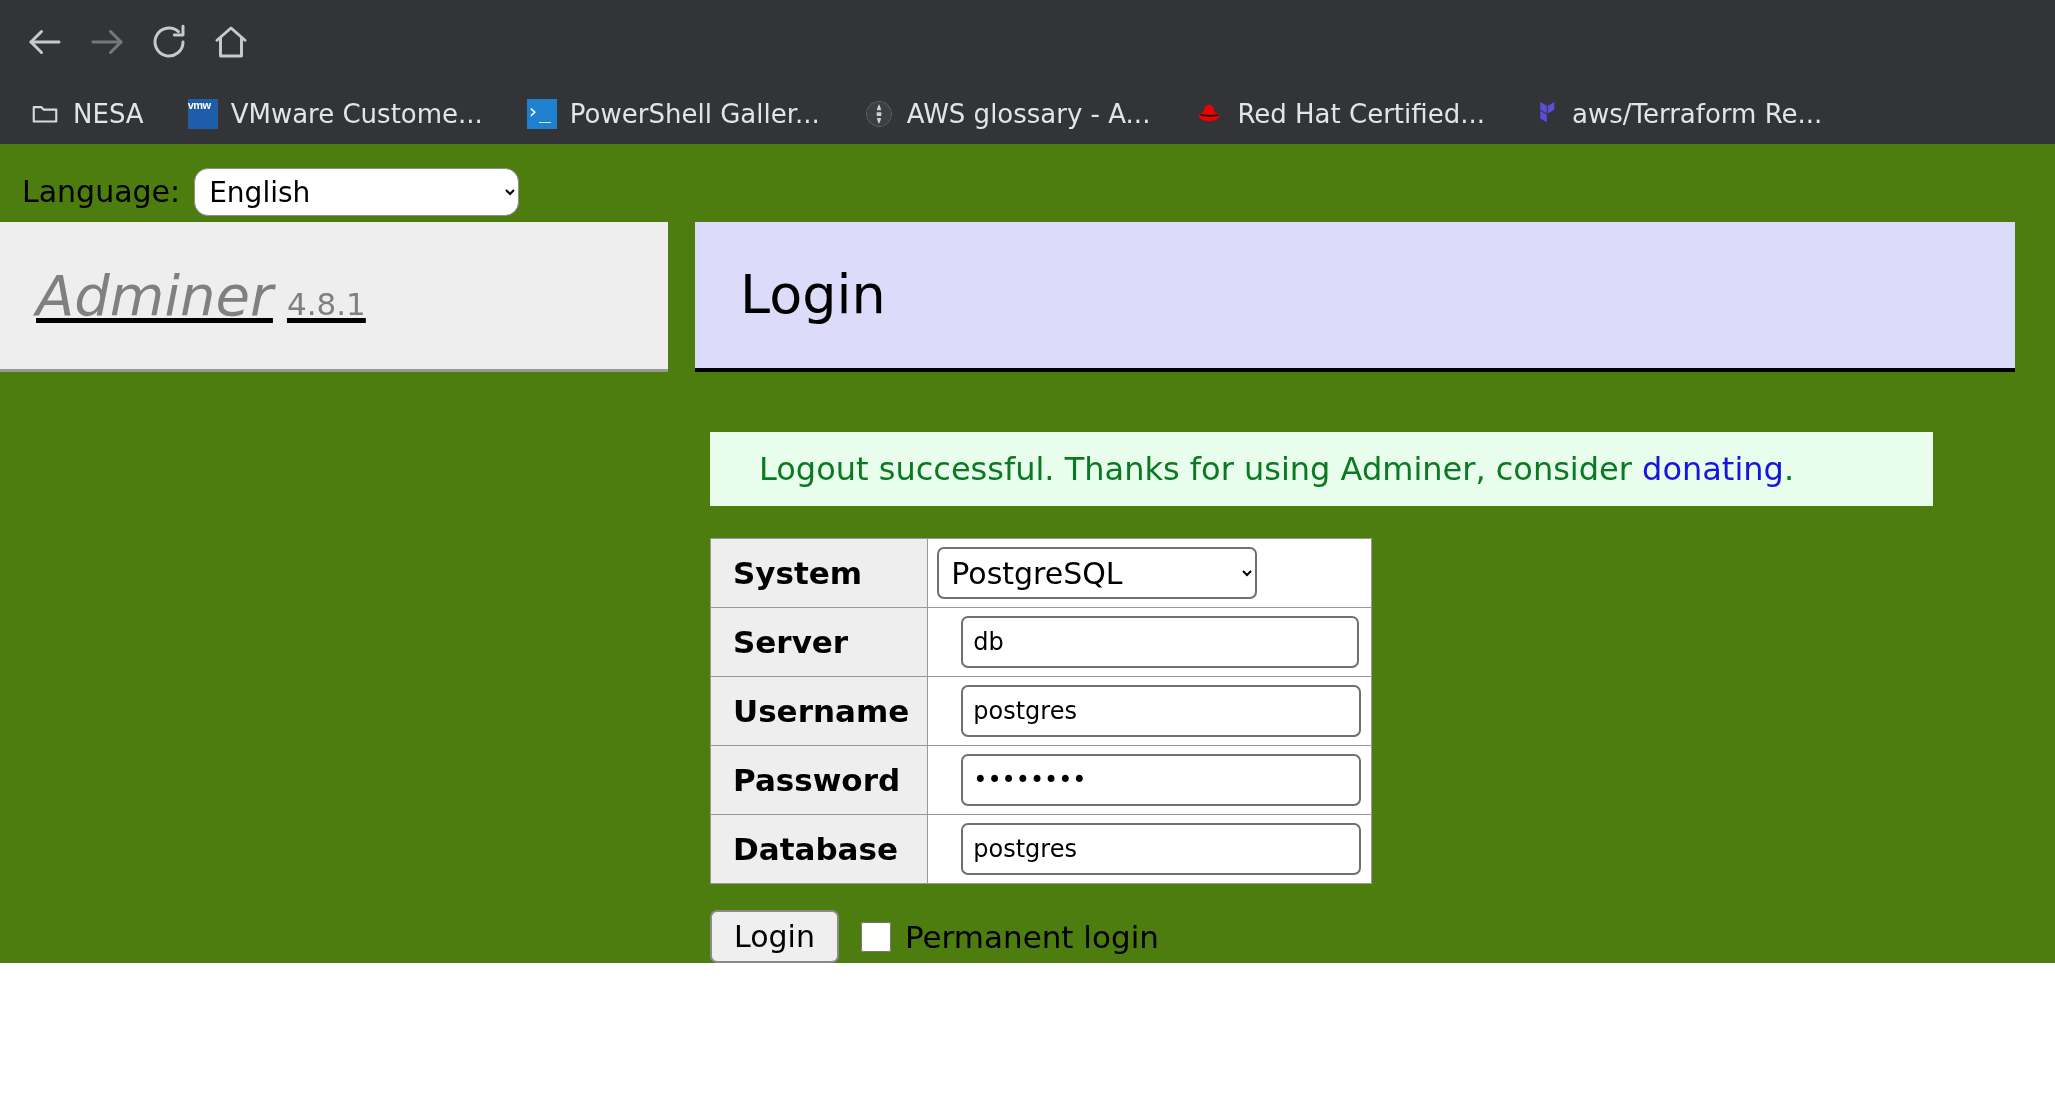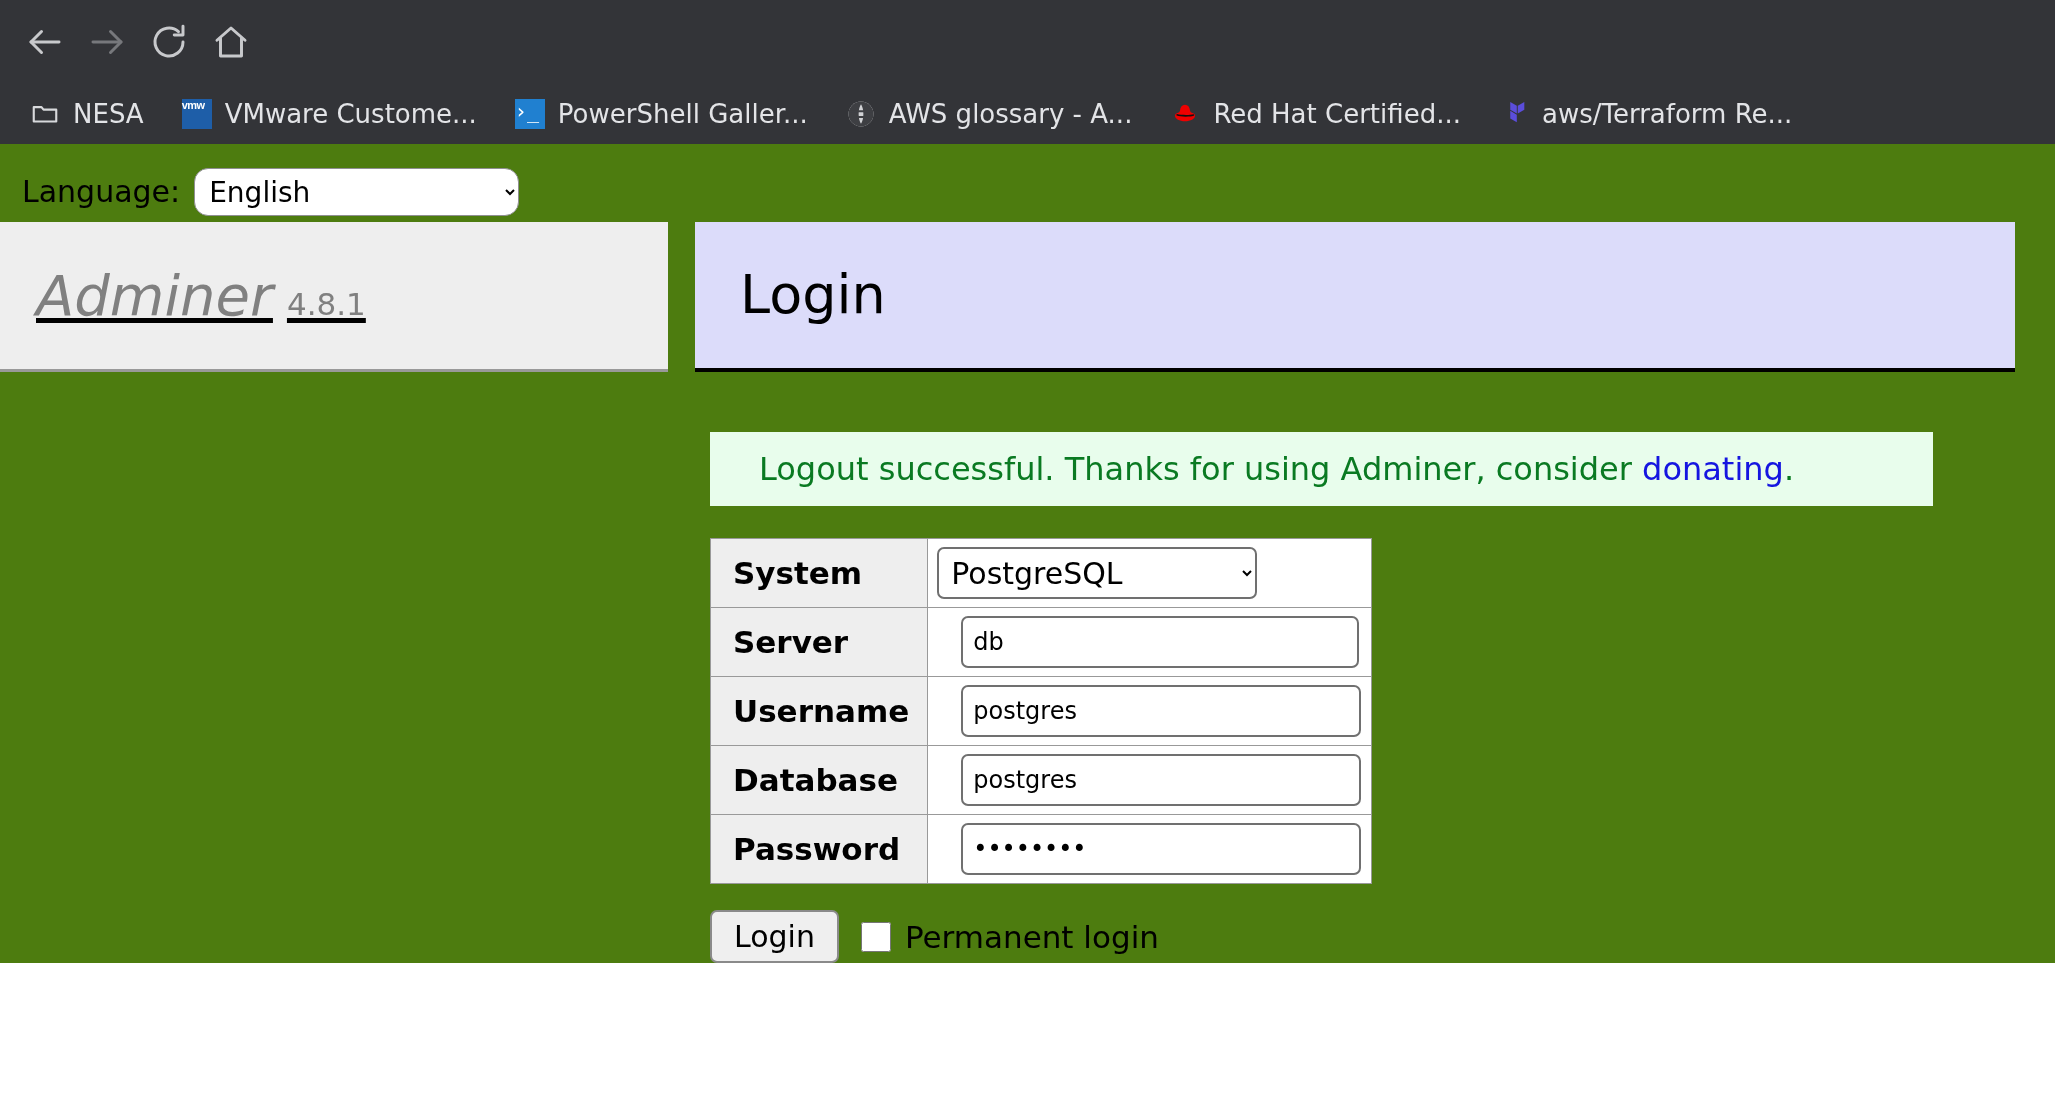--- a/index.html
+++ b/index.html
@@ -61,21 +61,21 @@
     padding-left: 14px;
     letter-spacing: 0.1px;
   }
 
   
   .bookmarks {
     height: 60px;
     display: flex;
     align-items: center;
     padding-left: 12px;
-    gap: 2px;
+    gap: 8px;
     overflow: hidden;
     white-space: nowrap;
   }
   .bm {
     display: flex;
     align-items: center;
     gap: 13px;
     padding: 6px 18px;
     color: #e3e4e7;
     font-size: 26px;
@@ -429,29 +429,29 @@
                 <input class="inp w-server" type="text" value="db" style="">
               </td>
             </tr>
             <tr>
               <th>Username</th>
               <td>
                 <input class="inp w-username" type="text" value="postgres" style="">
               </td>
             </tr>
             <tr>
+              <th>Password</th>
+              <td>
+                <input class="inp w-password" type="password" value="chang3me" style="">
+              </td>
+            </tr>
+            <tr>
               <th>Database</th>
               <td>
                 <input class="inp w-database" type="text" value="postgres" style="">
-              </td>
-            </tr>
-            <tr>
-              <th>Password</th>
-              <td>
-                <input class="inp w-password" type="password" value="chang3me" style="">
               </td>
             </tr>
           </tbody>
         </table>
       </div>
 
       <div class="actions">
         <button class="btn-login">Login</button>
         <label class="perm">
           <input type="checkbox" style="">

